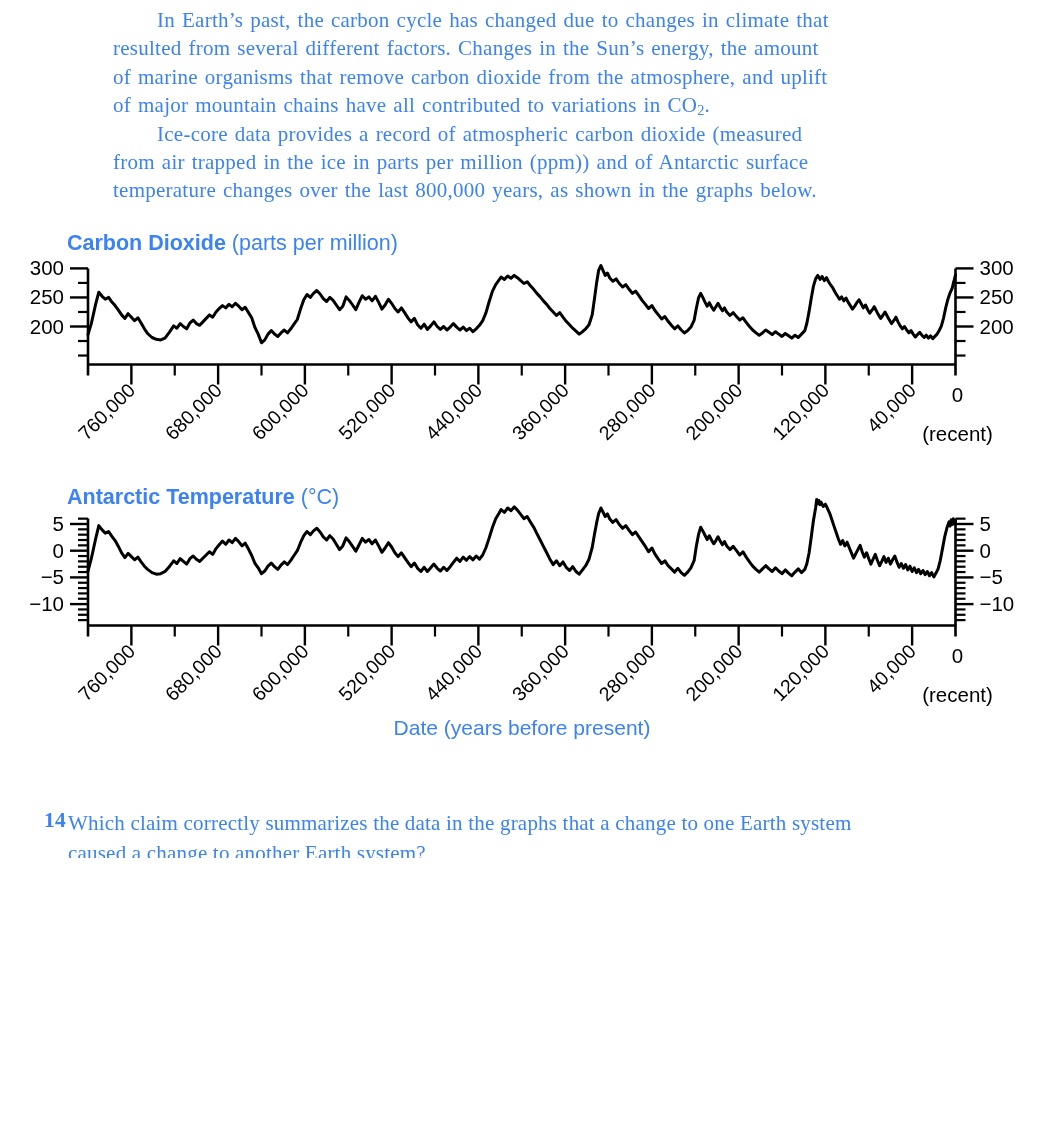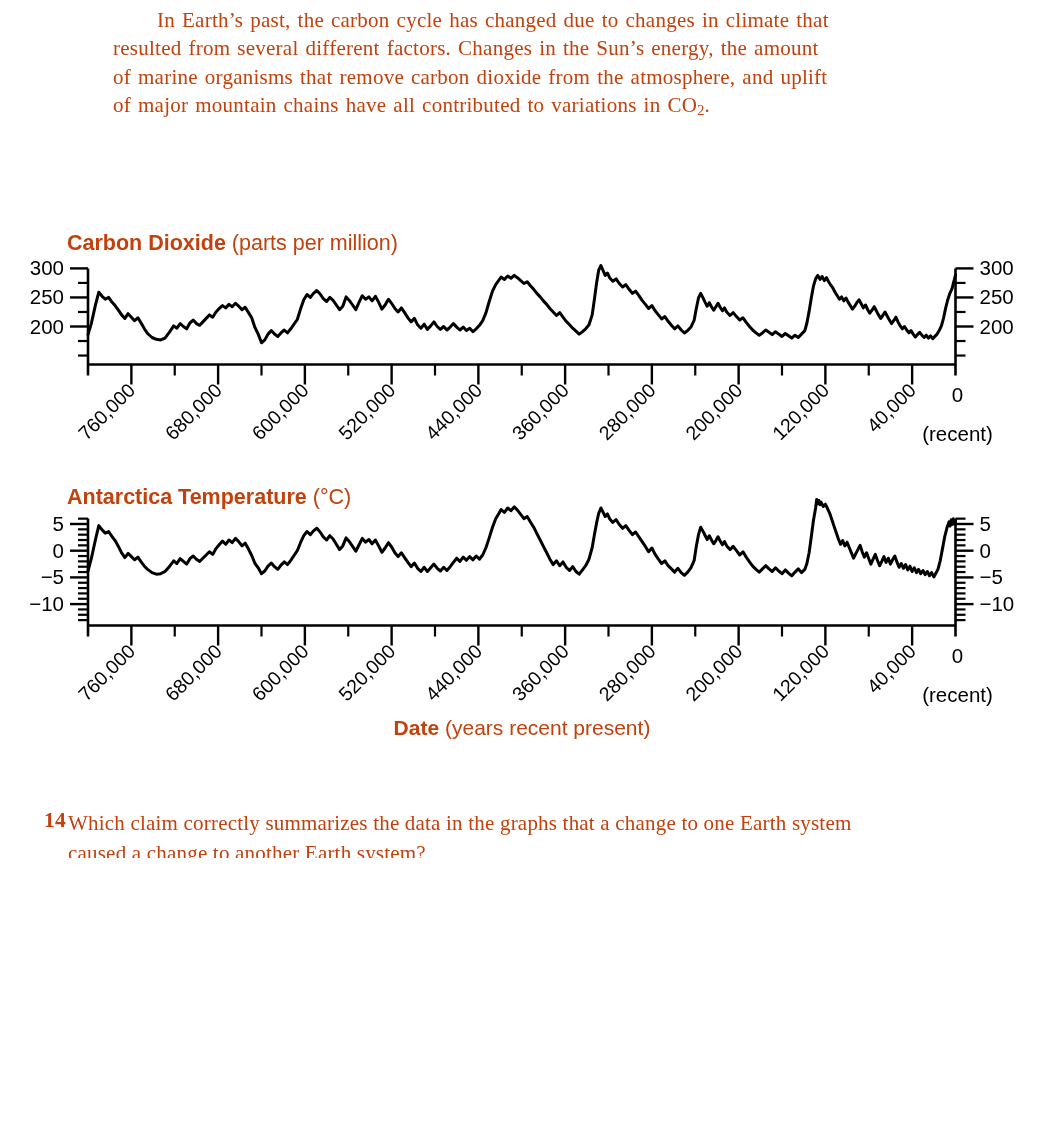--- a/index.html
+++ b/index.html
@@ -1,48 +1,49 @@
 <!DOCTYPE html>
 <html><head>
 <meta charset="utf-8">
 <style>
   html,body{margin:0;padding:0;background:#fff;}
-  .page{position:relative;width:1064px;height:858px;background:#fff;color:#c2410c;overflow:hidden;
+  .page{position:relative;width:1064px;height:858px;background:#fff;color:#3b82f6;overflow:hidden;
         font-family:"Liberation Serif","DejaVu Serif",serif;}
   .intro{position:absolute;left:113px;top:6px;width:815px;font-size:21px;line-height:28.4px;
          letter-spacing:.25px;word-spacing:1.5px;}
   .intro p{margin:0;text-indent:44px;white-space:nowrap;}
   sub{font-size:.68em;vertical-align:-0.22em;line-height:0;}
   .chart-title{position:absolute;left:67px;font-family:"Liberation Sans","DejaVu Sans",sans-serif;
                font-size:21.5px;white-space:nowrap;}
   .chart-title b{font-weight:bold;}
   #charts{position:absolute;left:0;top:228px;width:1064px;height:517px;}
   .date-label{position:absolute;left:88px;top:716px;width:868px;text-align:center;
               font-family:"Liberation Sans","DejaVu Sans",sans-serif;font-size:21px;}
-  .date-label b{font-weight:bold;}
+  .date-label b{font-weight:normal;}
   .question{position:absolute;left:44px;top:808px;width:990px;font-size:21px;letter-spacing:.2px;}
   .q-row{display:flex;}
   .q-num{flex:none;width:24px;font-weight:bold;font-size:21.5px;}
   .q-text{line-height:30px;white-space:nowrap;}
   .choice{display:flex;margin:13px 0 0 68px;font-size:20.4px;}
   .c-num{flex:none;width:43px;line-height:26.2px;}
   .c-text{line-height:26.2px;white-space:nowrap;}
 </style>
 </head>
 <body>
 
 <div class="page">
 
   <div class="intro">
     <p>In Earth’s past, the carbon cycle has changed due to changes in climate that<br>resulted from several different factors. Changes in the Sun’s energy, the amount<br>of marine organisms that remove carbon dioxide from the atmosphere, and uplift<br>of major mountain chains have all contributed to variations in CO<sub>2</sub>.</p>
+    <p>Ice-core data provides a record of atmospheric carbon dioxide (measured<br>from air trapped in the ice in parts per million (ppm)) and of Antarctic surface<br>temperature changes over the last 800,000 years, as shown in the graphs below.</p>
   </div>
 
   <div class="chart-title" style="top:231px"><b>Carbon Dioxide</b><span> (parts per million)</span></div>
 
-  <div class="chart-title" style="top:485px"><b>Antarctica Temperature</b><span> (°C)</span></div>
+  <div class="chart-title" style="top:485px"><b>Antarctic Temperature</b><span> (°C)</span></div>
 
   <svg id="charts" viewBox="0 228 1064 517">
       <g fill="#000" font-family="&quot;Liberation Sans&quot;,&quot;DejaVu Sans&quot;,sans-serif">
         <path d="M 88 268.4 V 375.5 M 88 364.5 H 955.5 M 955.5 268.4 V 375.5" stroke="#000" stroke-width="2.6" fill="none"></path>
         <line x1="70" x2="88" y1="268.4" y2="268.4" stroke="#000" stroke-width="2.4"></line>
         <line x1="955.5" x2="973.5" y1="268.4" y2="268.4" stroke="#000" stroke-width="2.4"></line>
         <text x="64" y="275.4" text-anchor="end" font-size="20.5">300</text>
         <text x="979.5" y="275.4" font-size="20.5">300</text>
         <line x1="70" x2="88" y1="297.45" y2="297.45" stroke="#000" stroke-width="2.4"></line>
         <line x1="955.5" x2="973.5" y1="297.45" y2="297.45" stroke="#000" stroke-width="2.4"></line>
@@ -171,21 +172,21 @@
         <line x1="608.5" x2="608.5" y1="625.5" y2="636.5" stroke="#000" stroke-width="2.2"></line>
         <line x1="695.25" x2="695.25" y1="625.5" y2="636.5" stroke="#000" stroke-width="2.2"></line>
         <line x1="782" x2="782" y1="625.5" y2="636.5" stroke="#000" stroke-width="2.2"></line>
         <line x1="868.75" x2="868.75" y1="625.5" y2="636.5" stroke="#000" stroke-width="2.2"></line>
         <text x="957.5" y="662.5" text-anchor="middle" font-size="20.5">0</text>
         <text x="957.5" y="701.5" text-anchor="middle" font-size="20.5">(recent)</text>
         <polyline points="88.0,571.0 91.3,558.7 95.6,539.0 98.8,525.6 102.1,529.9 105.3,533.1 108.6,531.5 111.9,536.3 115.1,540.6 118.4,546.4 121.6,552.8 124.9,557.6 128.1,553.4 131.4,556.6 134.6,559.8 137.9,557.1 141.1,561.9 144.4,566.2 147.6,569.4 152.0,572.6 156.3,574.2 160.7,573.7 165.0,571.5 169.3,566.7 173.7,560.8 176.9,563.5 180.2,558.7 183.4,561.4 186.7,564.1 189.9,558.7 193.2,556.0 196.4,559.2 199.7,561.4 202.9,558.2 206.2,555.0 209.4,551.8 212.7,554.4 216.0,548.6 219.2,544.8 222.5,541.1 225.7,544.3 229.0,540.0 232.2,542.7 235.5,538.4 238.7,541.6 242.0,545.9 245.2,543.2 248.5,549.1 251.7,555.5 255.0,563.5 258.2,567.8 261.5,573.7 264.8,571.0 268.0,566.2 271.3,563.0 274.5,566.7 277.8,569.4 281.0,565.1 284.3,561.9 287.5,564.6 290.8,560.3 294.0,555.5 297.3,550.7 300.5,542.7 303.8,535.7 307.0,531.5 310.3,534.7 313.5,530.9 316.8,528.3 320.1,532.0 323.3,536.8 326.6,540.0 329.8,535.7 333.1,539.0 336.3,544.3 339.6,549.6 342.8,545.9 346.1,537.9 349.3,541.6 352.6,546.4 355.8,551.2 359.1,544.8 362.3,538.4 365.6,542.2 368.9,539.5 372.1,543.8 375.4,540.0 378.6,545.9 381.9,552.3 385.1,548.0 388.4,542.7 391.6,547.0 394.9,552.8 398.1,556.6 401.4,552.8 404.6,557.6 407.9,562.4 411.1,566.7 414.4,563.0 417.6,568.3 420.9,571.5 424.2,567.3 427.4,571.5 430.7,567.8 433.9,564.1 437.2,568.3 440.4,571.0 443.7,567.3 446.9,570.5 450.2,566.7 453.4,562.4 456.7,558.2 459.9,561.4 463.2,557.1 466.4,560.3 469.7,556.6 473.0,559.8 476.2,556.0 479.5,559.2 482.7,555.0 486.0,547.5 489.2,537.9 492.5,527.2 495.7,518.7 499.0,513.3 501.1,509.6 504.4,512.3 507.7,508.0 510.9,510.7 514.2,506.9 517.4,510.1 520.7,514.4 523.9,518.7 527.2,516.5 530.4,521.9 533.7,527.2 536.9,533.6 540.2,540.0 543.4,546.4 546.7,552.8 549.9,559.2 553.2,564.6 556.5,560.8 559.7,565.7 563.0,561.9 566.2,567.3 569.5,570.5 572.7,566.7 576.0,571.5 579.2,574.2 582.5,569.9 585.7,565.7 589.0,559.2 592.2,547.5 594.4,534.7 596.6,522.9 598.7,513.3 600.9,508.0 603.1,512.3 605.2,516.5 607.4,513.9 609.6,518.7 612.8,522.4 616.1,519.7 619.3,524.5 622.6,528.3 625.8,525.6 629.1,530.4 632.4,534.7 635.6,532.0 638.9,536.8 642.1,541.6 645.4,546.4 648.6,551.8 651.9,548.0 655.1,554.4 658.4,559.2 661.6,563.5 664.9,560.8 668.1,565.7 671.4,568.9 674.6,572.1 677.9,568.3 681.2,572.6 684.4,575.3 687.7,572.1 690.9,567.8 694.2,560.3 696.3,546.4 698.5,534.7 700.7,527.2 702.8,530.9 705.0,535.2 707.2,539.5 709.3,535.7 711.5,540.0 713.7,543.8 715.9,540.6 718.0,536.8 720.2,541.1 722.4,544.8 724.5,541.6 726.7,545.9 730.0,549.6 733.2,546.4 736.5,550.7 739.7,555.0 743.0,551.8 746.2,557.1 749.5,561.9 752.7,566.2 756.0,569.4 759.2,572.1 762.5,568.9 765.7,565.7 769.0,568.9 772.2,571.5 775.5,567.8 778.7,571.0 782.0,573.7 785.3,569.9 788.5,573.1 791.8,575.8 795.0,572.1 798.3,568.9 801.5,572.6 804.8,569.4 806.9,563.5 809.1,552.8 811.3,536.8 813.4,520.8 815.6,508.0 816.7,499.4 817.8,503.7 818.9,500.5 820.0,504.8 821.0,502.1 823.2,506.4 825.4,504.2 827.5,508.5 829.7,513.3 831.9,519.7 834.0,526.1 836.2,532.5 838.4,539.0 840.6,544.3 842.7,540.6 844.9,545.9 847.1,542.2 849.2,547.5 851.4,552.8 853.6,558.2 855.7,553.9 857.9,549.6 860.1,545.4 862.2,551.8 864.4,557.1 866.6,552.8 868.8,558.7 870.9,564.1 873.1,559.2 875.3,554.4 877.4,560.3 879.6,565.7 881.8,561.4 883.9,556.6 886.1,562.4 888.3,558.2 890.4,564.1 892.6,559.8 894.8,556.0 896.9,561.9 899.1,567.3 901.3,563.5 903.5,568.3 905.6,564.6 907.8,569.9 910.0,566.2 912.1,571.5 914.3,567.8 916.5,572.6 918.6,569.4 920.8,573.7 923.0,570.5 925.1,574.7 927.3,571.5 929.5,575.8 931.6,572.6 933.8,576.9 936.0,573.1 938.1,568.9 940.3,560.3 942.5,548.6 944.7,536.8 946.8,528.3 949.0,521.9 950.1,526.1 951.2,519.7 952.2,524.5 953.3,518.7 954.4,524.0 955.5,520.8" fill="none" stroke="#000" stroke-width="3" stroke-linejoin="round" stroke-linecap="round"></polyline>
       </g>
     </svg>
 
-  <div class="date-label"><b>Date</b><span> (years recent present)</span></div>
+  <div class="date-label"><b>Date</b><span> (years before present)</span></div>
 
   <div class="question">
     <div class="q-row">
       <span class="q-num">14</span>
       <div class="q-text">Which claim correctly summarizes the data in the graphs that a change to one Earth system<br>caused a change to another Earth system?</div>
     </div>
     <div class="choice">
       <span class="c-num">(1)</span>
     </div>
     <div class="choice">

